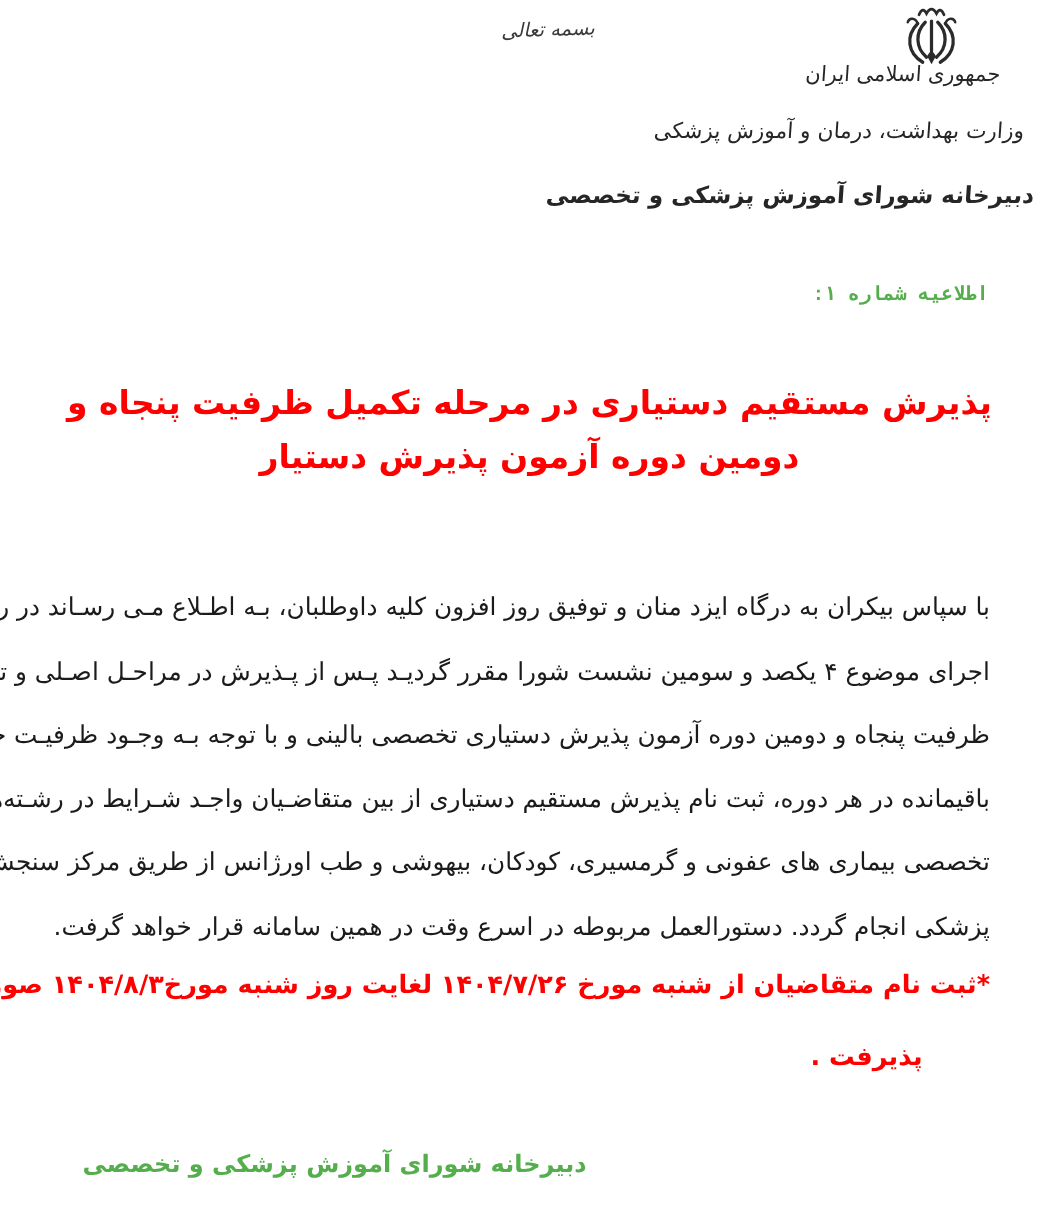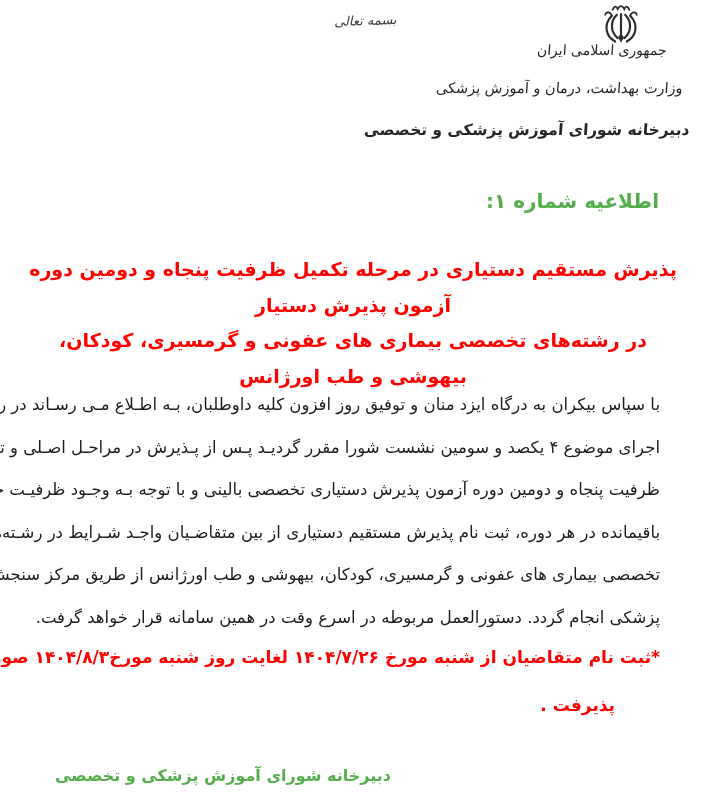--- a/index.html
+++ b/index.html
@@ -21,28 +21,28 @@
   
   .emblem{position:absolute;top:2px;right:60px;width:50px;height:44px;}
   .lh-line{position:absolute;white-space:nowrap;direction:rtl;color:#262626;}
   .lh-country{top:42px;right:39px;font-size:14px;transform:skewX(-4deg);}
   .lh-ministry{top:80px;right:23px;font-size:14.5px;transform:skewX(-4deg);}
   .lh-secretariat{top:121px;right:16px;font-size:15.5px;font-weight:bold;transform:skewX(-4deg);}
   
   .notice-label{
     position:absolute;top:189px;right:47px;
     direction:rtl;white-space:nowrap;
-    color:var(--green,#54ae4c);font-weight:bold;font-size:20px;
+    color:var(--green,#54ae4c);font-weight:bold;font-size:13px;font-family:Liberation Mono, monospace;
   }
   
   .doc-title{
     position:absolute;top:252px;left:28px;right:28px;
     direction:rtl;text-align:center;
     color:var(--red,#ff0000);font-weight:bold;
-    font-size:19px;line-height:35.5px;
+    font-size:22px;line-height:35.5px;
   }
   
   .body-text{
     position:absolute;top:384px;left:47px;right:46px;
     direction:rtl;font-size:16.5px;color:#1b1b1b;
   }
   .body-line{
     line-height:42.6px;
     text-align:justify;text-align-last:justify;
     white-space:nowrap; 
@@ -90,21 +90,20 @@
   </svg>
 
   <div class="lh-line lh-country">جمهوری اسلامی ایران</div>
   <div class="lh-line lh-ministry">وزارت بهداشت، درمان و آموزش پزشکی</div>
   <div class="lh-line lh-secretariat">دبیرخانه شورای آموزش پزشکی و تخصصی</div>
 
   <div class="notice-label">اطلاعیه شماره ۱:</div>
 
   <div class="doc-title">
     <div>پذیرش مستقیم دستیاری در مرحله  تکمیل ظرفیت پنجاه و دومین دوره آزمون پذیرش دستیار</div>
-    <div>در رشته‌های تخصصی بیماری های عفونی و گرمسیری، کودکان، بیهوشی و طب اورژانس</div>
   </div>
 
   <div class="body-text">
     <div class="body-line">با سپاس بیکران به درگاه ایزد منان و توفیق روز افزون کلیه داوطلبان، بـه اطـلاع مـی رسـاند در راسـتای</div>
     <div class="body-line">اجرای موضوع ۴ یکصد و سومین نشست شورا  مقرر گردیـد پـس از پـذیرش در مراحـل اصـلی و تکمیـل</div>
     <div class="body-line">ظرفیت پنجاه و دومین دوره آزمون پذیرش دستیاری تخصصی بالینی و با توجه بـه وجـود ظرفیـت خـالی</div>
     <div class="body-line">باقیمانده در هر دوره،  ثبت نام  پذیرش مستقیم دستیاری از بین متقاضـیان واجـد شـرایط در رشـته‌های</div>
     <div class="body-line">تخصصی بیماری های عفونی و گرمسیری، کودکان، بیهوشی و طب اورژانس از طریق مرکز سنجش آموزش</div>
     <div class="body-line last">پزشکی انجام گردد. دستورالعمل مربوطه در اسرع وقت در همین سامانه قرار خواهد گرفت.</div>
   </div>

